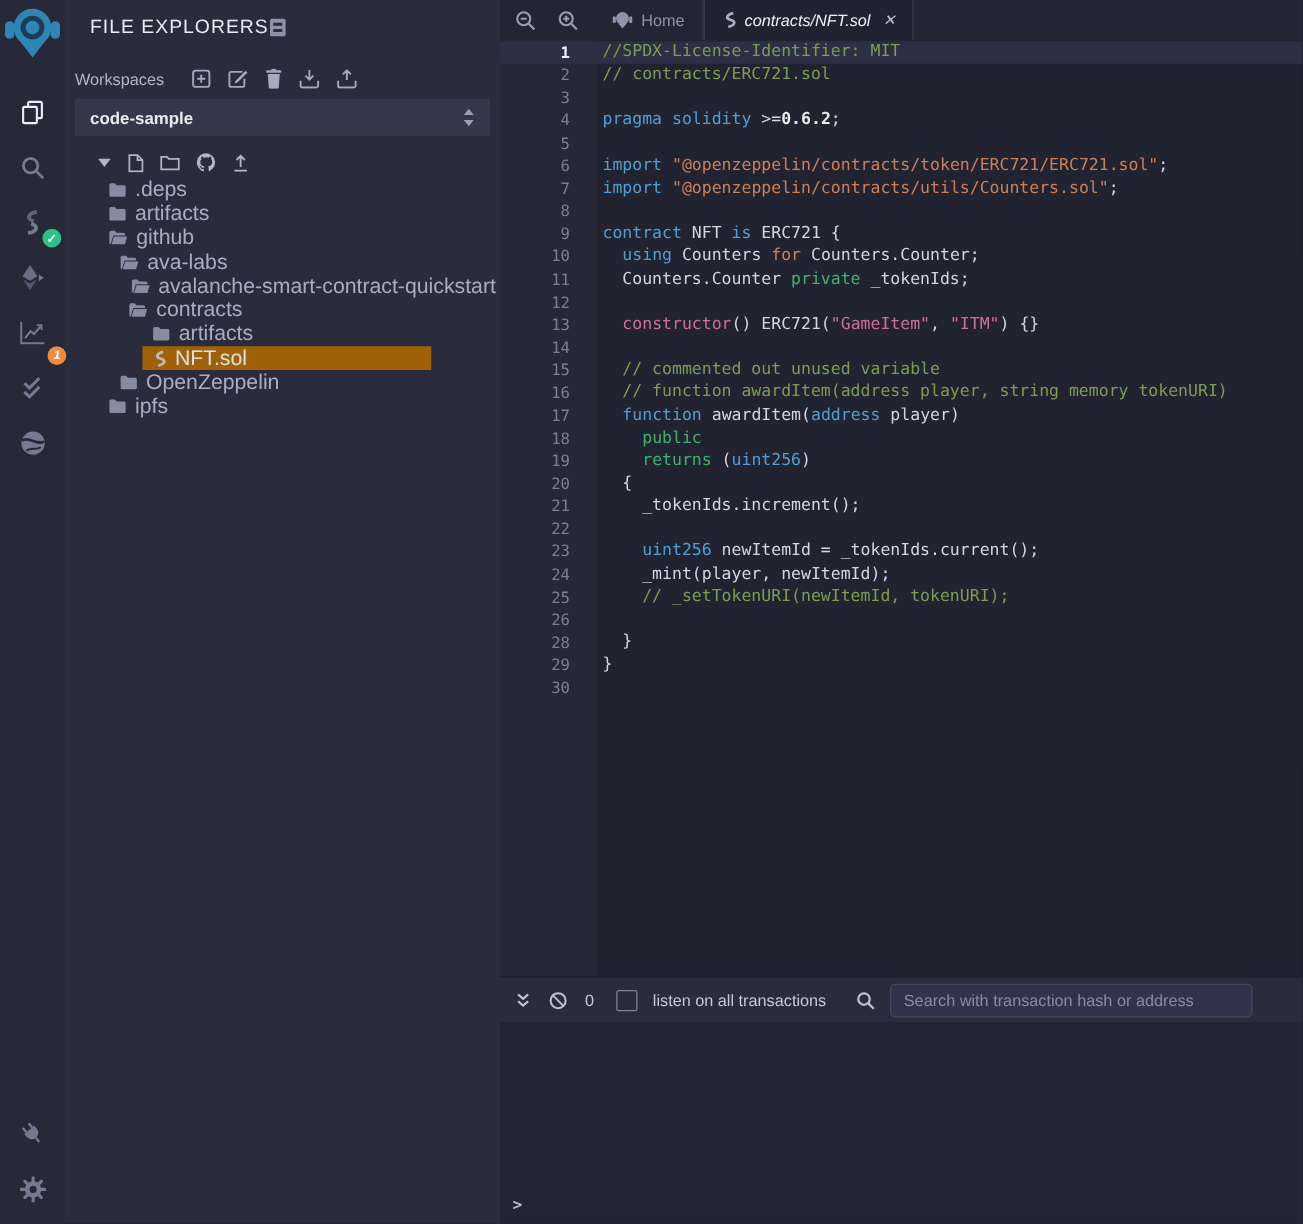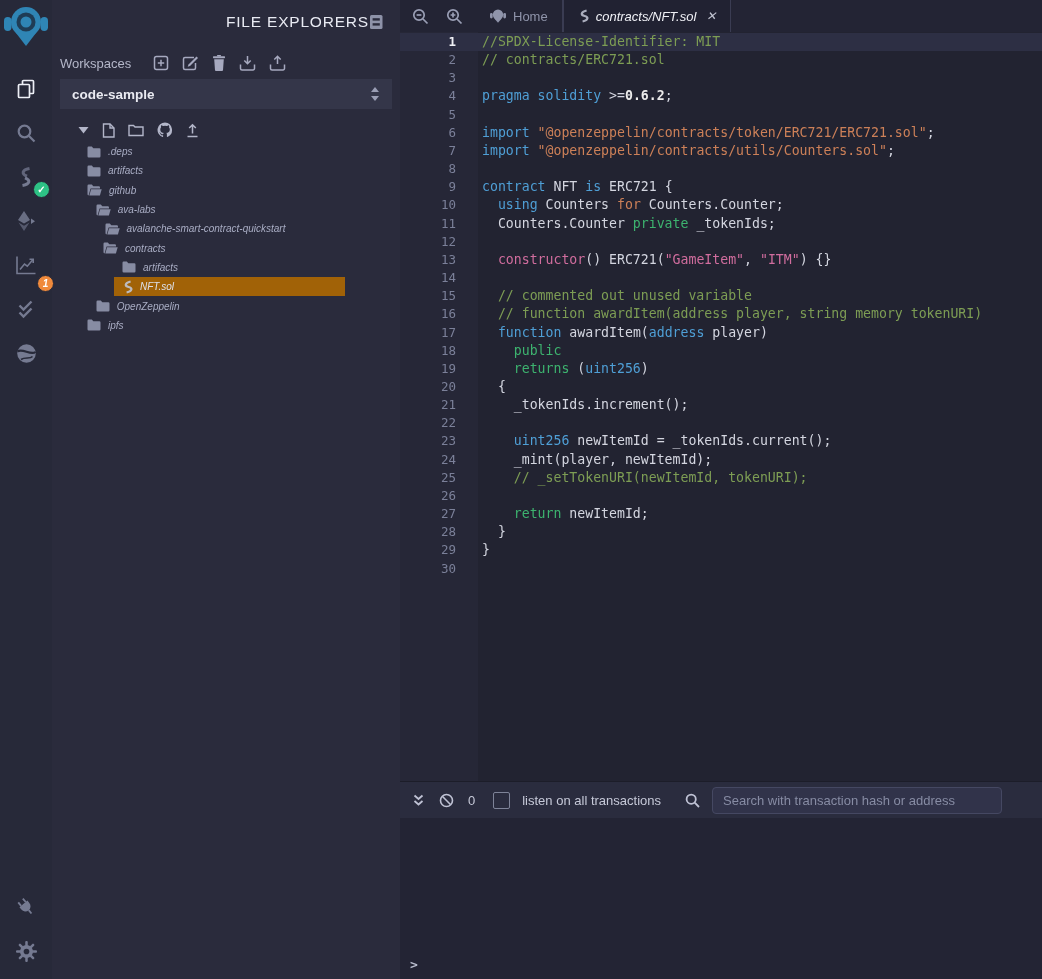--- a/index.html
+++ b/index.html
@@ -16,38 +16,38 @@
   .icon-btn.active{color:#edeff6;}
   .badge{position:absolute;width:17px;height:17px;border-radius:50%;display:flex;align-items:center;
          justify-content:center;font-size:10px;font-weight:bold;color:#fff;right:2px;bottom:1px;
          border:1px solid #272939;box-sizing:border-box;}
   .badge.green{background:#2dc285;}
   .badge.orange{background:#f08a3c;font-style:italic;right:-2px;bottom:-5px;}
   .ib-spacer{flex:1;}
 
   
   .filepanel{width:348px;background:#2a2b3c;flex-shrink:0;display:flex;flex-direction:column;}
-  .fp-head{display:flex;align-items:center;justify-content:flex-end;padding:13px 16px 0 20px;}
+  .fp-head{display:flex;align-items:center;justify-content:flex-start;padding:13px 16px 0 20px;}
   .fp-title{color:#e9ebf3;font-size:15.5px;font-weight:500;letter-spacing:0.8px;}
   .fp-book{color:#8d92a8;cursor:pointer;display:flex;}
   .ws-row{display:flex;align-items:center;padding:24px 8px 8px 8px;}
   .ws-label{color:#b4b7c9;font-size:13px;margin-right:22px;}
   .ws-actions{display:flex;gap:13px;color:#a6a9bf;}
   .ws-actions span{display:flex;cursor:pointer;}
   .ws-select{margin:0 8px;height:30px;background:#343649;display:flex;align-items:center;
              justify-content:space-between;padding:0 12px;cursor:pointer;}
   .ws-select .val{color:#e9eaf1;font-size:13.5px;font-weight:600;}
   .sortarrows{color:#9a9eb4;display:flex;}
   .tree-toolbar{display:flex;align-items:center;gap:13px;padding:13px 0 4px 26px;color:#b3b6c9;}
   .tree-toolbar span{display:flex;cursor:pointer;}
   .tree{flex:1;}
   .tree-row{height:19.3px;display:flex;align-items:center;cursor:pointer;}
   .rowin{display:flex;align-items:center;height:19.3px;box-sizing:border-box;}
   .rowin .ticon{display:flex;color:#878ca3;margin-right:7px;flex-shrink:0;}
-  .rowin .tlabel{color:#a9adc4;font-size:10px;white-space:nowrap;font-style:italic;}
+  .rowin .tlabel{color:#a9adc4;font-size:17px;white-space:nowrap;}
   .rowin.sel{background:#a16207;}
   .rowin.sel .tlabel{color:#dde0ea;}
   .rowin.sel .ticon{color:#c0c4d2;}
 
   
   .main{flex:1;display:flex;flex-direction:column;background:#222331;min-width:0;}
   .tabbar{height:32px;background:#232434;display:flex;align-items:stretch;flex-shrink:0;}
   .zoomctl{display:flex;align-items:center;gap:17px;padding:0 12px 0 12px;color:#9a9fb5;}
   .zoomctl span{display:flex;cursor:pointer;}
   .tabs{display:flex;align-items:stretch;}
@@ -510,24 +510,20 @@
           </div>
           <div class="code-line">
             <span class="ln">25</span>
             <span class="lt"><span class="cm">    // _setTokenURI(newItemId, tokenURI);</span></span>
           </div>
           <div class="code-line">
             <span class="ln">26</span>
             <span class="lt"></span>
           </div>
           <div class="code-line">
-            <span class="ln">27</span>
-            <span class="lt"><span class="pl">    </span><span class="gr">return</span><span class="pl"> newItemId;</span></span>
-          </div>
-          <div class="code-line">
             <span class="ln">28</span>
             <span class="lt"><span class="pl">  }</span></span>
           </div>
           <div class="code-line">
             <span class="ln">29</span>
             <span class="lt"><span class="pl">}</span></span>
           </div>
           <div class="code-line">
             <span class="ln">30</span>
             <span class="lt"></span>

